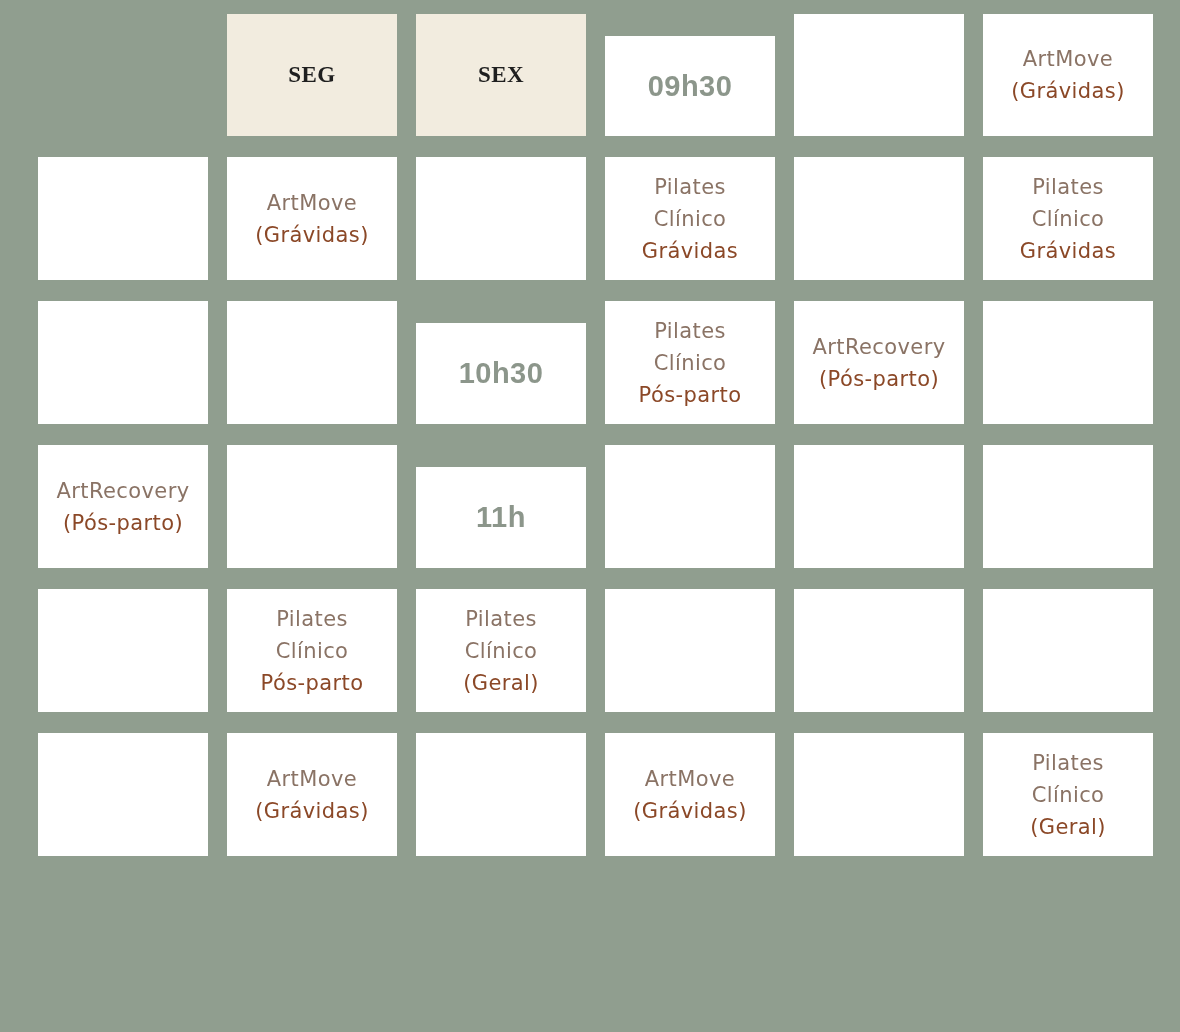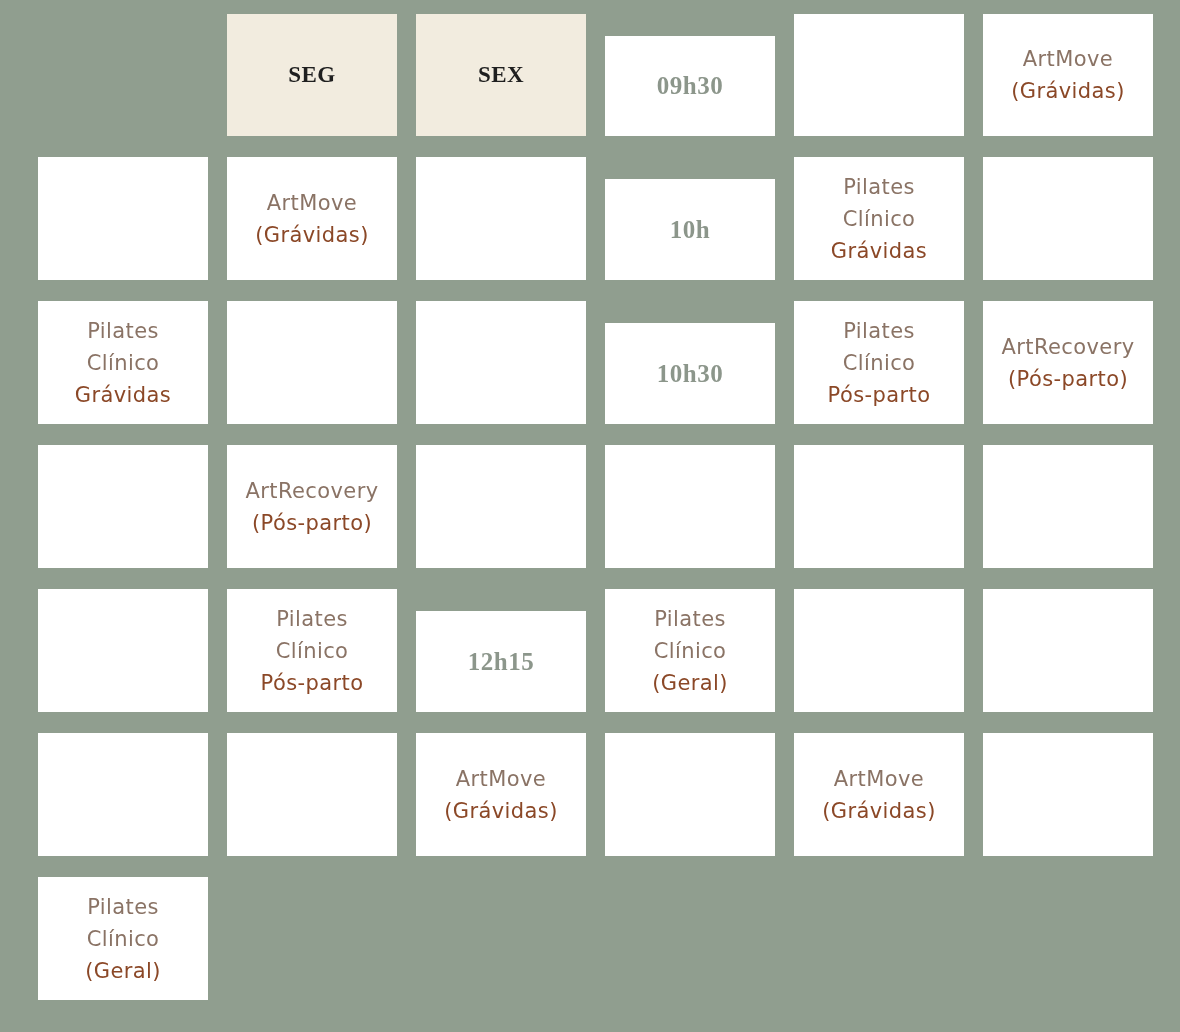--- a/index.html
+++ b/index.html
@@ -43,23 +43,23 @@
     font-size: 23px;
     letter-spacing: 0.5px;
     color: var(--header-text, #1F1F1F);
   }
 
   .time-cell {
     background: var(--cell-bg, #FFFFFF);
     display: flex;
     align-items: center;
     justify-content: center;
-    font-family: Liberation Serif, serif;
+    font-family: Liberation Sans, sans-serif;
     font-weight: 700;
-    font-size: 25px;
+    font-size: 29px;
     letter-spacing: 0.5px;
     color: var(--time-text, #8C968B);
     font-variant-numeric: oldstyle-nums;
     margin-top: 22px;
   }
 
   .class-cell {
     background: var(--cell-bg, #FFFFFF);
     display: flex;
     flex-direction: column;
@@ -99,21 +99,20 @@
       <div class="class-cell">
         <div class="line regular">ArtMove</div>
         <div class="line bold">(Grávidas)</div>
       </div>
       <div class="class-cell empty"></div>
       <div class="class-cell">
         <div class="line regular">ArtMove</div>
         <div class="line bold">(Grávidas)</div>
       </div>
       <div class="class-cell empty"></div>
-      <div class="time-cell">10h</div>
       <div class="class-cell">
         <div class="line regular">Pilates</div>
         <div class="line regular">Clínico</div>
         <div class="line bold">Grávidas</div>
       </div>
       <div class="class-cell empty"></div>
       <div class="class-cell">
         <div class="line regular">Pilates</div>
         <div class="line regular">Clínico</div>
         <div class="line bold">Grávidas</div>
@@ -129,30 +128,30 @@
       <div class="class-cell">
         <div class="line regular">ArtRecovery</div>
         <div class="line bold">(Pós-parto)</div>
       </div>
       <div class="class-cell empty"></div>
       <div class="class-cell">
         <div class="line regular">ArtRecovery</div>
         <div class="line bold">(Pós-parto)</div>
       </div>
       <div class="class-cell empty"></div>
+      <div class="time-cell">11h</div>
       <div class="class-cell empty"></div>
       <div class="class-cell empty"></div>
       <div class="class-cell empty"></div>
       <div class="class-cell empty"></div>
       <div class="class-cell">
         <div class="line regular">Pilates</div>
         <div class="line regular">Clínico</div>
         <div class="line bold">Pós-parto</div>
       </div>
-      <div class="time-cell">12h15</div>
       <div class="class-cell">
         <div class="line regular">Pilates</div>
         <div class="line regular">Clínico</div>
         <div class="line bold">(Geral)</div>
       </div>
       <div class="class-cell empty"></div>
       <div class="class-cell empty"></div>
       <div class="class-cell empty"></div>
       <div class="class-cell empty"></div>
       <div class="class-cell">

